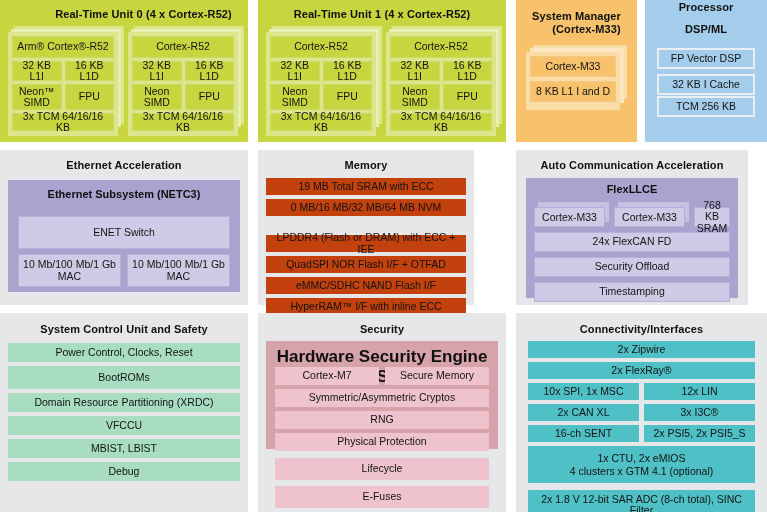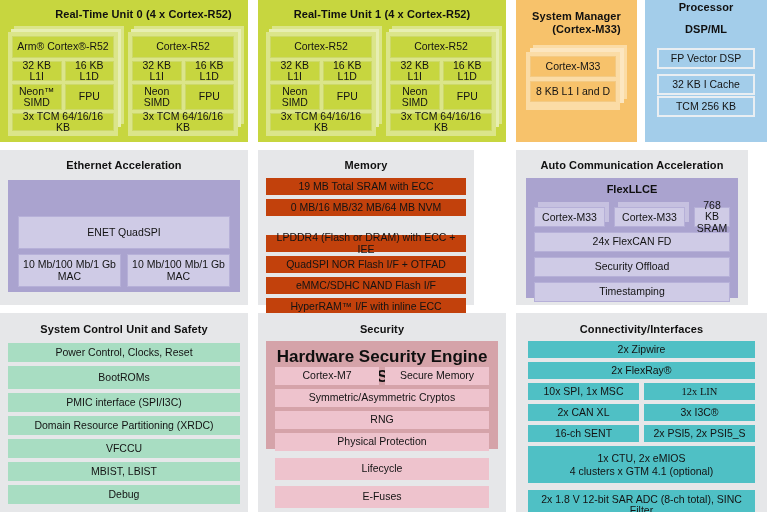--- a/index.html
+++ b/index.html
@@ -181,22 +181,23 @@
     <div style="position:absolute;left:12px;top:48px;right:12px;">
       <div class="chip blue-chip" style="height:21px;margin-bottom:5px;">FP Vector DSP</div>
       <div class="chip blue-chip" style="height:21px;margin-bottom:1px;">32 KB I Cache</div>
       <div class="chip blue-chip" style="height:21px;">TCM 256 KB</div>
     </div>
   </div>
 
   <div class="panel gray-panel" style="left:0;top:150px;width:248px;height:155px;">
     <div class="panel-title" style="padding-top:9px;">Ethernet Acceleration</div>
     <div class="eth-sub" style="position:absolute;left:8px;top:30px;right:8px;height:112px;">
+      <div class="sub-title">Ethernet Subsystem (NETC3)</div>
       <div style="position:absolute;left:10px;right:10px;top:36px;">
-        <div class="chip purple-chip-l" style="height:33px;margin-bottom:5px;">ENET QuadSPI</div>
+        <div class="chip purple-chip-l" style="height:33px;margin-bottom:5px;">ENET Switch</div>
         <div style="display:flex;gap:6px;">
           <div class="chip purple-chip-l" style="flex:1;height:33px;white-space:pre-line;">10 Mb/100 Mb/1 Gb
 MAC</div>
           <div class="chip purple-chip-l" style="flex:1;height:33px;white-space:pre-line;">10 Mb/100 Mb/1 Gb
 MAC</div>
         </div>
       </div>
     </div>
   </div>
 
@@ -235,21 +236,20 @@
         <div class="chip purple-chip-l" style="height:20px;">Timestamping</div>
       </div>
     </div>
   </div>
 
   <div class="panel gray-panel" style="left:0;top:313px;width:248px;height:199px;">
     <div class="panel-title" style="padding-top:10px;">System Control Unit and Safety</div>
     <div style="position:absolute;left:8px;right:8px;top:30px;">
       <div class="chip green-chip" style="height:19px;margin-bottom:4px;">Power Control, Clocks, Reset</div>
       <div class="chip green-chip" style="height:23px;margin-bottom:4px;">BootROMs</div>
-      <div class="chip green-chip" style="height:19px;margin-bottom:4px;">PMIC interface (SPI/I3C)</div>
       <div class="chip green-chip" style="height:19px;margin-bottom:4px;">Domain Resource Partitioning (XRDC)</div>
       <div class="chip green-chip" style="height:19px;margin-bottom:4px;">VFCCU</div>
       <div class="chip green-chip" style="height:19px;margin-bottom:4px;">MBIST, LBIST</div>
       <div class="chip green-chip" style="height:19px;">Debug</div>
     </div>
   </div>
 
   <div class="panel gray-panel" style="left:258px;top:313px;width:248px;height:199px;">
     <div class="panel-title" style="padding-top:10px;">Security</div>
     <div class="hse" style="position:absolute;left:8px;right:8px;top:28px;height:108px;">
@@ -270,21 +270,21 @@
     </div>
   </div>
 
   <div class="panel gray-panel" style="left:516px;top:313px;width:251px;height:199px;">
     <div class="panel-title" style="padding-top:10px;">Connectivity/Interfaces</div>
     <div style="position:absolute;left:12px;right:12px;top:28px;">
       <div class="chip teal-chip" style="height:17px;margin-bottom:4px;">2x Zipwire</div>
       <div class="chip teal-chip" style="height:17px;margin-bottom:4px;">2x FlexRay®</div>
       <div style="display:flex;gap:5px;margin-bottom:4px;">
         <div class="chip teal-chip" style="flex:1;height:17px;">10x SPI, 1x MSC</div>
-        <div class="chip teal-chip" style="flex:1;height:17px;font-family:Liberation Serif, serif;">12x LIN</div>
+        <div class="chip teal-chip" style="flex:1;height:17px;">12x LIN</div>
       </div>
       <div style="display:flex;gap:5px;margin-bottom:4px;">
         <div class="chip teal-chip" style="flex:1;height:17px;">2x CAN XL</div>
         <div class="chip teal-chip" style="flex:1;height:17px;">3x I3C®</div>
       </div>
       <div style="display:flex;gap:5px;margin-bottom:4px;">
         <div class="chip teal-chip" style="flex:1;height:17px;">16-ch SENT</div>
         <div class="chip teal-chip" style="flex:1;height:17px;">2x PSI5, 2x PSI5_S</div>
       </div>
       <div class="chip teal-chip two-line" style="height:37px;white-space:pre-line;margin-bottom:7px;">1x CTU, 2x eMIOS

